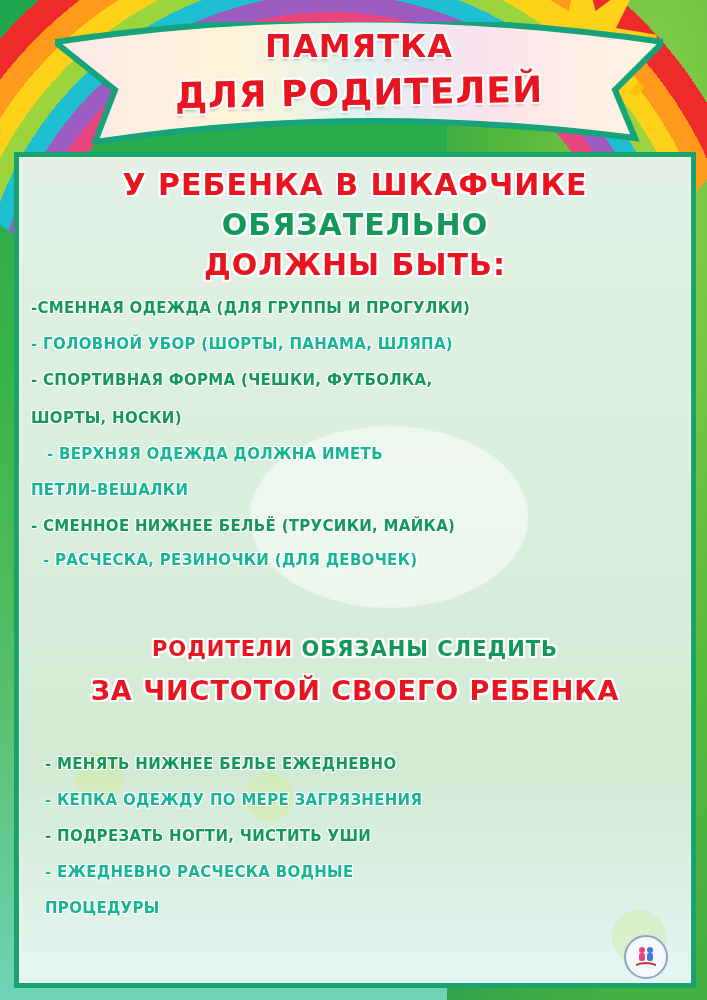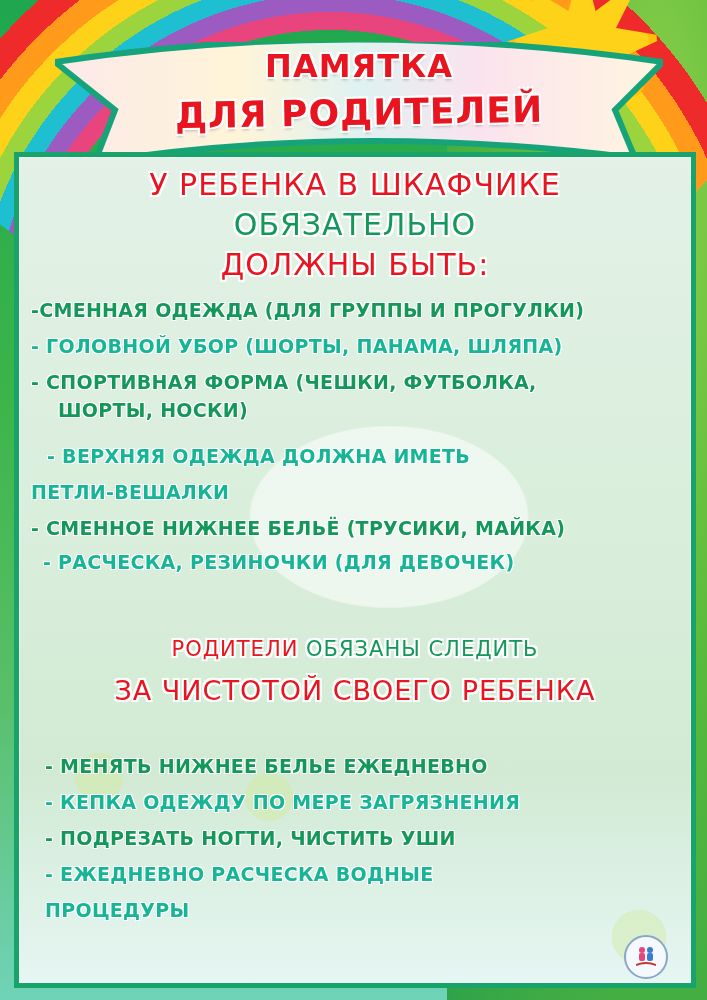--- a/index.html
+++ b/index.html
@@ -28,21 +28,21 @@
         #ee2a2a 414px 440px,
         transparent 440px);
   }
   .sun {
     position:absolute; right:40px; top:-40px; width:170px; height:170px;
     background: radial-gradient(circle, #ffd21a 0 55%, #ffc107 56% 62%, transparent 63%);
     clip-path: polygon(50% 0%,58% 30%,85% 10%,70% 40%,100% 45%,72% 58%,95% 85%,62% 72%,55% 100%,45% 72%,15% 90%,30% 60%,0% 50%,30% 40%,12% 12%,42% 30%);
   }
   
   .banner {
-    position:absolute; left:55px; top:22px; width:608px; height:122px;margin-top:20px;
+    position:absolute; left:55px; top:22px; width:608px; height:122px;
   }
   .banner svg { position:absolute; left:0; top:0; }
   .banner-title {
     position:absolute; left:0; right:0; text-align:center;
     font-family:"DejaVu Sans", sans-serif; font-weight:bold;
     color:#e8141f; letter-spacing:1px;
     text-shadow: 0 0 2px #fff, 2px 2px 0 #fff, -2px -2px 0 #fff, 2px -2px 0 #fff, -2px 2px 0 #fff, 0 3px 3px rgba(0,0,0,.25);
   }
   .banner-title.l1 { top:5px; font-size:32px; }
   .banner-title.l2 { top:50px; font-size:36px; transform:rotate(-1deg); }
@@ -57,28 +57,28 @@
       radial-gradient(ellipse 170px 110px at 560px 910px, #eefaf8 0 60%, transparent 61%),
       radial-gradient(ellipse 230px 150px at 370px 360px, rgba(255,255,255,.55) 0 60%, transparent 61%),
       radial-gradient(circle 40px at 80px 620px, rgba(210,235,170,.6) 0 60%, transparent 61%),
       radial-gradient(circle 40px at 250px 640px, rgba(210,235,170,.6) 0 60%, transparent 61%),
       radial-gradient(circle 45px at 620px 780px, rgba(210,235,170,.5) 0 60%, transparent 61%),
       linear-gradient(180deg, #e3f1e6 0%, #d9eedb 45%, #d2ead4 75%, #e6f6f3 100%);
     box-shadow: inset 0 0 0 1px rgba(255,255,255,.5);
   }
   .head {
     position:absolute; left:0; right:0; text-align:center;
-    font-weight:normal; letter-spacing:1px;
+    font-weight:bold; letter-spacing:1px;
     text-shadow: 2px 2px 0 #fff, -2px -2px 0 #fff, 2px -2px 0 #fff, -2px 2px 0 #fff, 0 2px 0 #fff, 0 -2px 0 #fff;
   }
   .red { color:#e8141f; }
   .green { color:#13985a; }
   .teal { color:#16b595; }
   .item {
-    position:absolute; left:30px; font-weight:bold; font-size:19px; letter-spacing:0.3px;
+    position:absolute; left:30px; font-weight:bold; font-size:15px; letter-spacing:0.3px;
     text-shadow: 1px 1px 0 #fff, -1px -1px 0 #fff, 1px -1px 0 #fff, -1px 1px 0 #fff;
     white-space:nowrap;
   }
   .logo {
     position:absolute; left:624px; top:935px; width:40px; height:40px;
     border-radius:50%; border:2px solid #8aa6c8; background:#f5f8fc;
     display:flex; align-items:center; justify-content:center;
   }
 </style>
 </head>
@@ -106,21 +106,21 @@
 </div>
 
 <div class="panel">
   <div class="head red" style="top:10px;font-size:30px;">У РЕБЕНКА В ШКАФЧИКЕ</div>
   <div class="head red" style="top:90px;font-size:30px;">ДОЛЖНЫ БЫТЬ:</div>
   <div class="head green" style="top:50px;font-size:30px;">ОБЯЗАТЕЛЬНО</div>
 
   <div class="item green" style="top:142px;left:12px;">-СМЕННАЯ ОДЕЖДА (ДЛЯ ГРУППЫ И ПРОГУЛКИ)</div>
   <div class="item teal" style="top:178px;left:12px;">- ГОЛОВНОЙ УБОР (ШОРТЫ, ПАНАМА, ШЛЯПА)</div>
   <div class="item green" style="top:214px;left:12px;">- СПОРТИВНАЯ ФОРМА (ЧЕШКИ, ФУТБОЛКА,</div>
-  <div class="item green" style="top:242px;left:12px;margin-left:27px;">ШОРТЫ, НОСКИ)</div>
+  <div class="item green" style="top:252px;left:12px;">ШОРТЫ, НОСКИ)</div>
   <div class="item teal" style="top:288px;left:28px;">- ВЕРХНЯЯ ОДЕЖДА ДОЛЖНА ИМЕТЬ</div>
   <div class="item teal" style="top:324px;left:12px;">ПЕТЛИ-ВЕШАЛКИ</div>
   <div class="item green" style="top:360px;left:12px;">- СМЕННОЕ НИЖНЕЕ БЕЛЬЁ (ТРУСИКИ, МАЙКА)</div>
   <div class="item teal" style="top:394px;left:12px;margin-left:12px;">- РАСЧЕСКА, РЕЗИНОЧКИ (ДЛЯ ДЕВОЧЕК)</div>
 
   <div class="head" style="top:480px;font-size:21px;">
     <span class="red">РОДИТЕЛИ</span>
     <span class="green">ОБЯЗАНЫ СЛЕДИТЬ</span>
   </div>
   <div class="head red" style="top:518px;font-size:27px;">ЗА ЧИСТОТОЙ СВОЕГО РЕБЕНКА</div>

